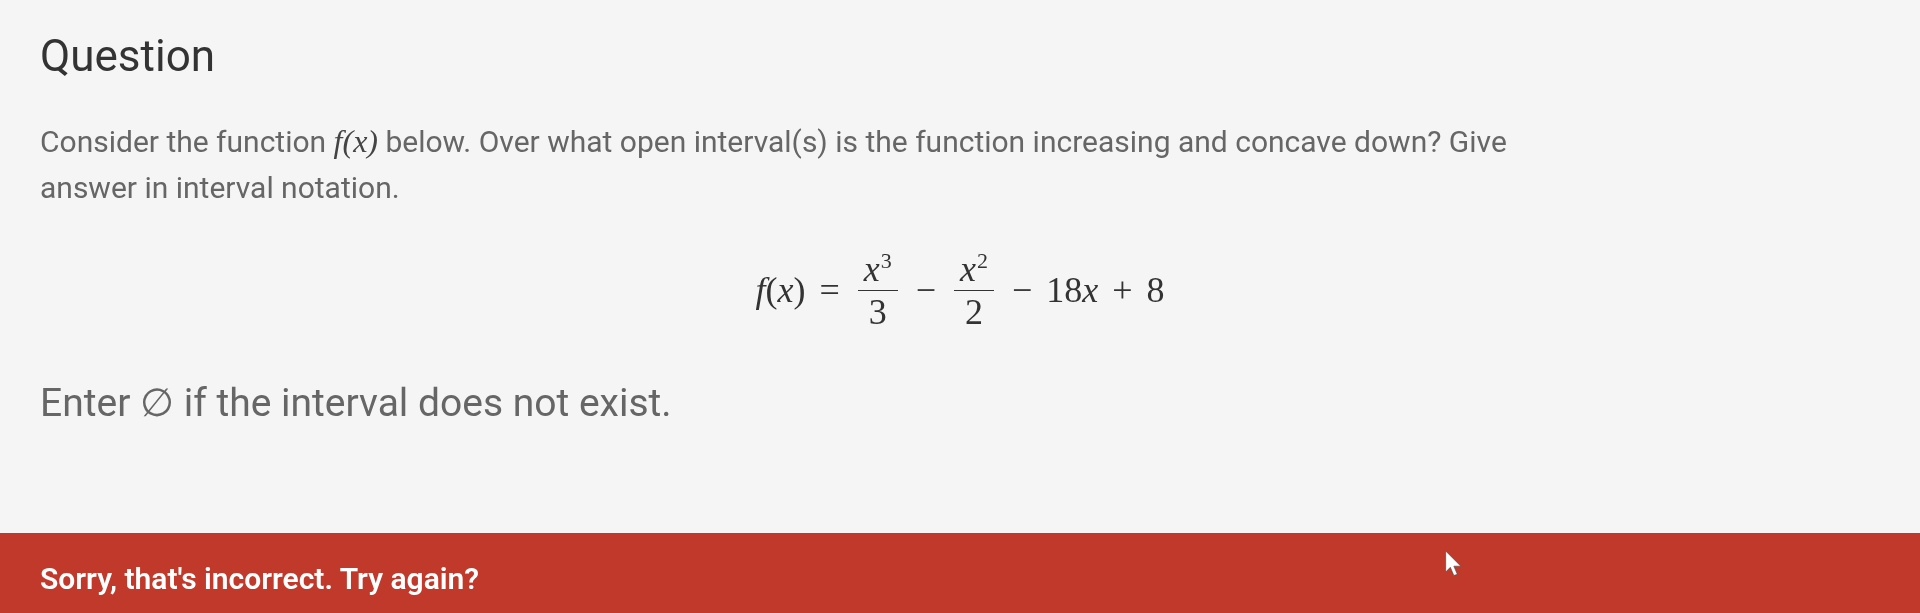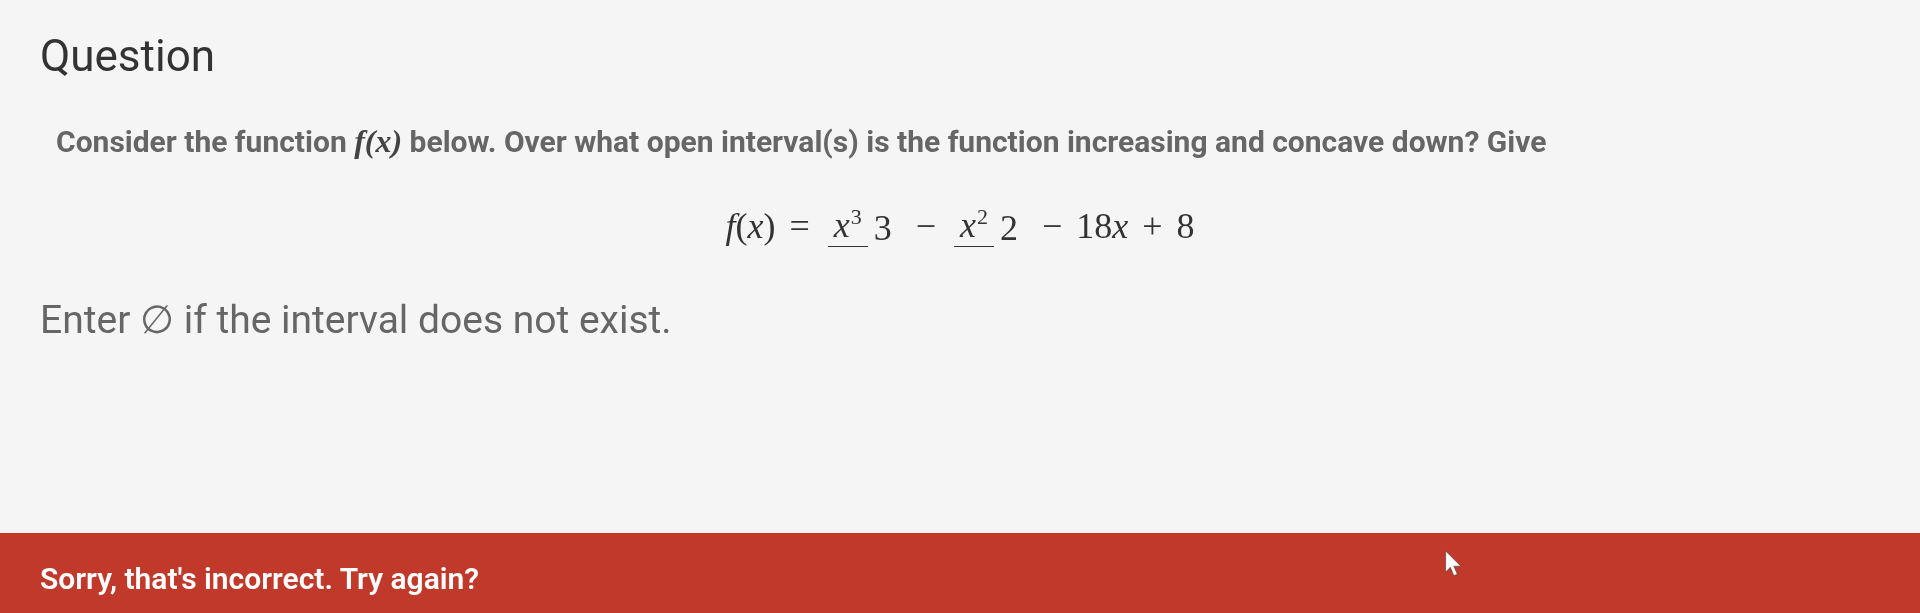--- a/index.html
+++ b/index.html
@@ -24,22 +24,21 @@
       font-size: 44px;
       font-weight: 400;
       color: #333333;
       margin-bottom: 35px;
       font-family: "Segoe UI", Roboto, sans-serif;
     }
     .question-text {
       font-size: 30px;
       color: #666666;
       line-height: 1.5;
-      font-weight: 700;
-      margin-left: 16px;
+      font-weight: 400;
     }
     .fx-inline {
       font-family: "Times New Roman", serif;
       font-style: italic;
       color: #444;
       font-size: 32px;
     }
     .formula-block {
       text-align: center;
       margin: 40px 0 50px 0;
@@ -53,21 +52,21 @@
       gap: 6px;
     }
     .func-name {
       font-style: italic;
     }
     .paren {
       font-style: normal;
     }
     .fraction {
       display: inline-flex;
-      flex-direction: row;
+      flex-direction: column;
       align-items: center;
       vertical-align: middle;
       margin: 0 4px;
       line-height: 1;
     }
     .numerator {
       padding: 0 6px 3px 6px;
       border-bottom: 1.5px solid #333;
       font-style: italic;
     }
@@ -115,20 +114,21 @@
     }
   </style>
 </head>
 <body>
 
 <div class="content-area">
   <h1 class="question-title">Question</h1>
 
   <p class="question-text">
     <span>Consider the function </span><span class="fx-inline">f(x)</span><span> below. Over what open interval(s) is the function increasing and concave down? Give </span><br>
+    <span>answer in interval notation.</span>
   </p>
 
   <div class="formula-block">
     <div class="formula-row">
       <span>
         <span class="func-name">f</span><span class="paren">(</span><span class="func-name">x</span><span class="paren">)</span>
       </span>
       <span class="op">=</span>
       <span class="fraction">
         <span class="numerator"><span>x</span><span class="sup">3</span></span>

